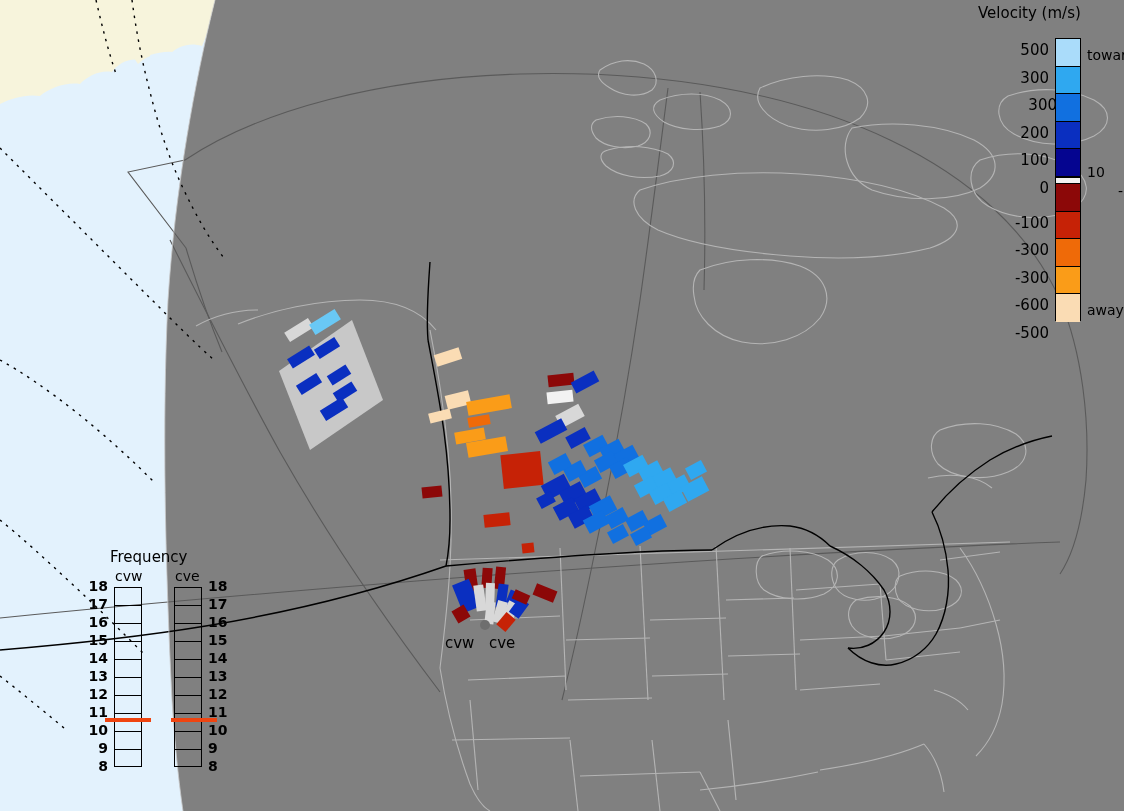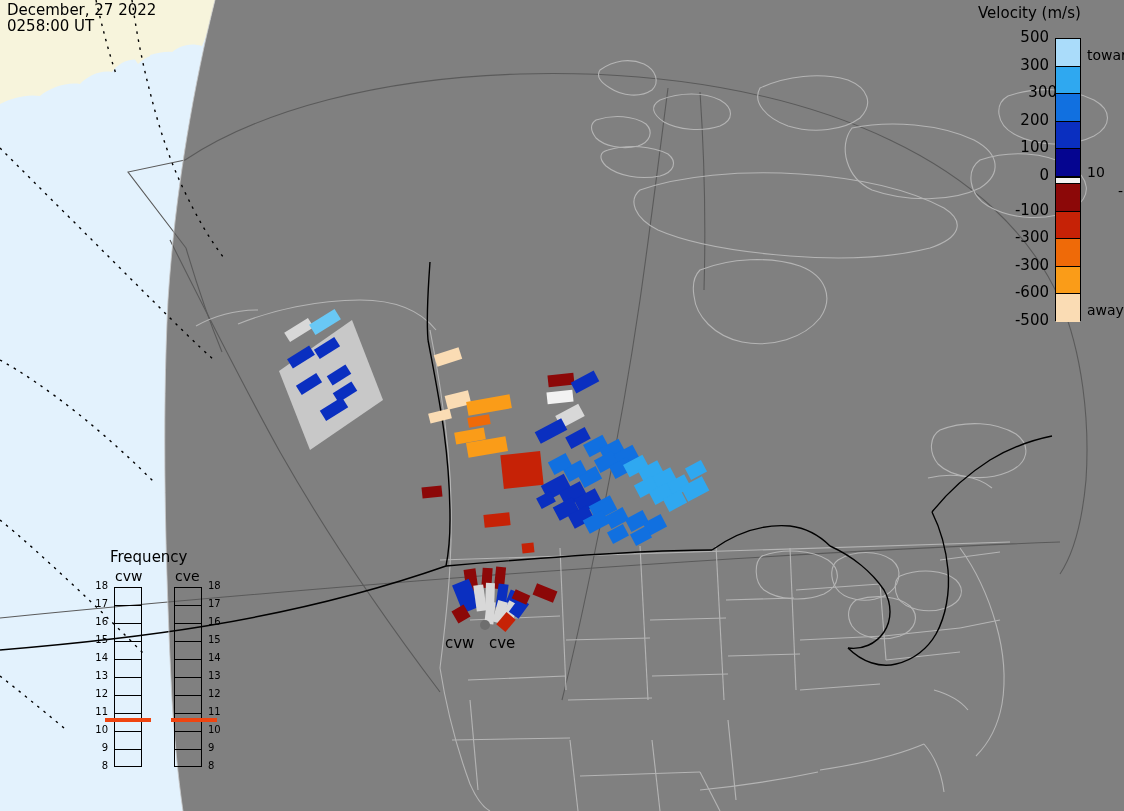--- a/index.html
+++ b/index.html
@@ -67,20 +67,21 @@
     box-sizing: border-box;
   }
   .veltick {
     position: absolute;
     right: 1046px;
     width: 60px;
     text-align: right;
     font-size: 15px;
     line-height: 15px;
     white-space: nowrap;
+    margin-top: 13px;
   }
   .vellabel {
     position: absolute;
     font-size: 14px;
     line-height: 14px;
     white-space: nowrap;
   }
 
   
   #freq-wrap {
@@ -114,23 +115,24 @@
     position: absolute;
     left: 0; width: 100%;
     box-sizing: border-box;
     border-bottom: 1px solid #000;
   }
   .freq-seg.last { border-bottom: none; }
   .freq-tick {
     position: absolute;
     width: 26px;
     text-align: right;
-    font-size: 10px;
+    font-size: 14px;
     line-height: 14px;
     white-space: nowrap;
+    font-weight: bold;
   }
   .freq-marker {
     position: absolute;
     height: 4px;
     background: #ef4410;
   }
 
   
   .site-label {
     position: absolute;
@@ -378,22 +380,20 @@
       <rect x="534.0" y="587.0" width="22" height="12" fill="#8c0808" transform="rotate(22 545 593)"></rect>
     </svg>
 
   <svg class="layer" viewBox="0 0 1124 811" preserveAspectRatio="none" style="z-index:30;">
     <circle id="site-dot" cx="485" cy="625" r="5" fill="#6e6e6e"></circle>
   </svg>
 
   <div class="site-label" style="left:445px; top:634px;">cvw</div>
   <div class="site-label" style="left:489px; top:634px;">cve</div>
 
-  <div id="timestamp">December, 27 2022
-0258:00 UT</div>
 
   <div id="velbar-wrap">
     <div id="velbar-title">Velocity (m/s)</div>
     <div id="velbar">
         <div class="velband" style="top: 0px; height: 27.6px; background: rgb(170, 220, 250);"></div>
         <div class="velband" style="top: 27.6px; height: 27.6px; background: rgb(47, 168, 240);"></div>
         <div class="velband" style="top: 55.2px; height: 27.6px; background: rgb(17, 112, 224);"></div>
         <div class="velband" style="top: 82.8px; height: 27.6px; background: rgb(10, 47, 192);"></div>
         <div class="velband" style="top: 110.4px; height: 27.6px; background: rgb(5, 5, 144);"></div>
         <div class="velband" style="top: 145px; height: 27.6px; background: rgb(140, 8, 8);"></div>

